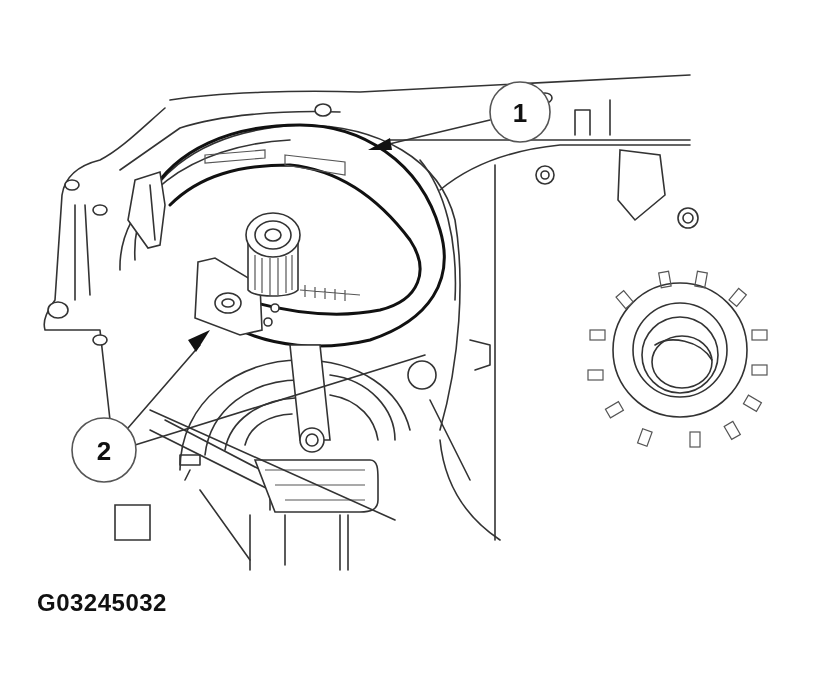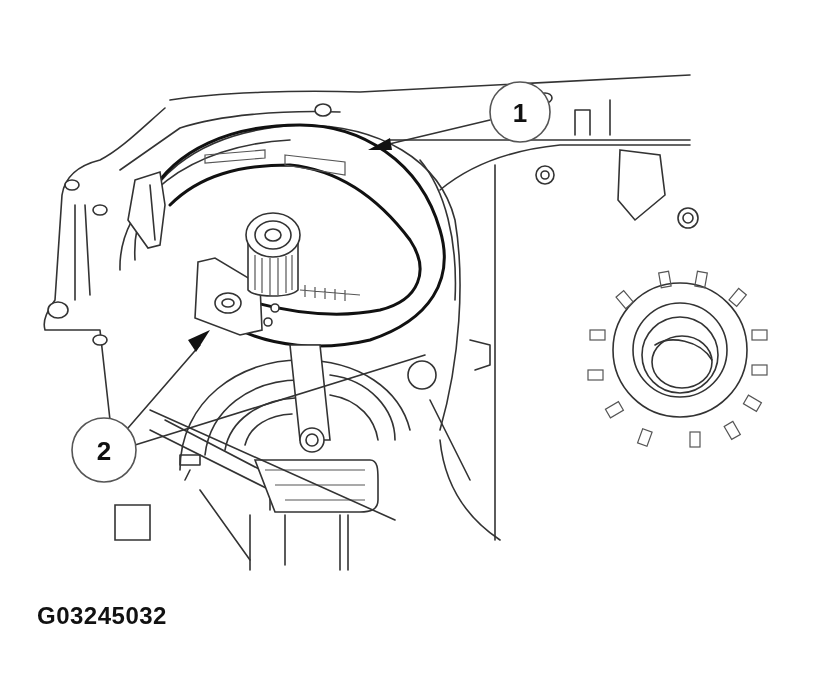--- a/index.html
+++ b/index.html
@@ -5,21 +5,21 @@
   html, body { margin: 0; padding: 0; background: #ffffff; }
   body { width: 816px; height: 688px; position: relative; overflow: hidden; font-family: "Liberation Sans", sans-serif; }
   #diagram { position: absolute; left: 0; top: 0; width: 816px; height: 688px; }
   .line { fill: none; stroke: #333; stroke-width: 1.6; stroke-linecap: round; stroke-linejoin: round; }
   .thin { fill: none; stroke: #555; stroke-width: 1.2; }
   .heavy { fill: none; stroke: #111; stroke-width: 3; stroke-linecap: round; }
   .fillw { fill: #fff; stroke: #333; stroke-width: 1.6; }
   .callout-circle { fill: #fff; stroke: #555; stroke-width: 1.6; }
   .callout-text { font-family: "Liberation Sans", sans-serif; font-size: 26px; font-weight: bold; fill: #111; }
   .arrowhead { fill: #111; }
-  #figure-id { position: absolute; left: 37px; top: 589px; font-size: 24px; font-weight: bold; color: #111; letter-spacing: 0.5px; margin-top: 13px; }
+  #figure-id { position: absolute; left: 37px; top: 589px; font-size: 24px; font-weight: bold; color: #111; letter-spacing: 0.5px; }
 </style>
 </head>
 <body>
 
 <svg id="diagram" viewBox="0 0 816 688" xmlns="http://www.w3.org/2000/svg">
 
   <g>
     <path class="line" d="M 170 100 C 220 92 300 90 360 92 L 690 75"></path>
     <path class="line" d="M 165 108 C 140 130 120 150 100 160 C 80 165 65 175 62 195 L 55 300 C 48 310 42 320 45 330 L 100 330 L 110 420"></path>
     <path class="line" d="M 120 170 L 180 128 C 220 115 280 110 340 112"></path>

